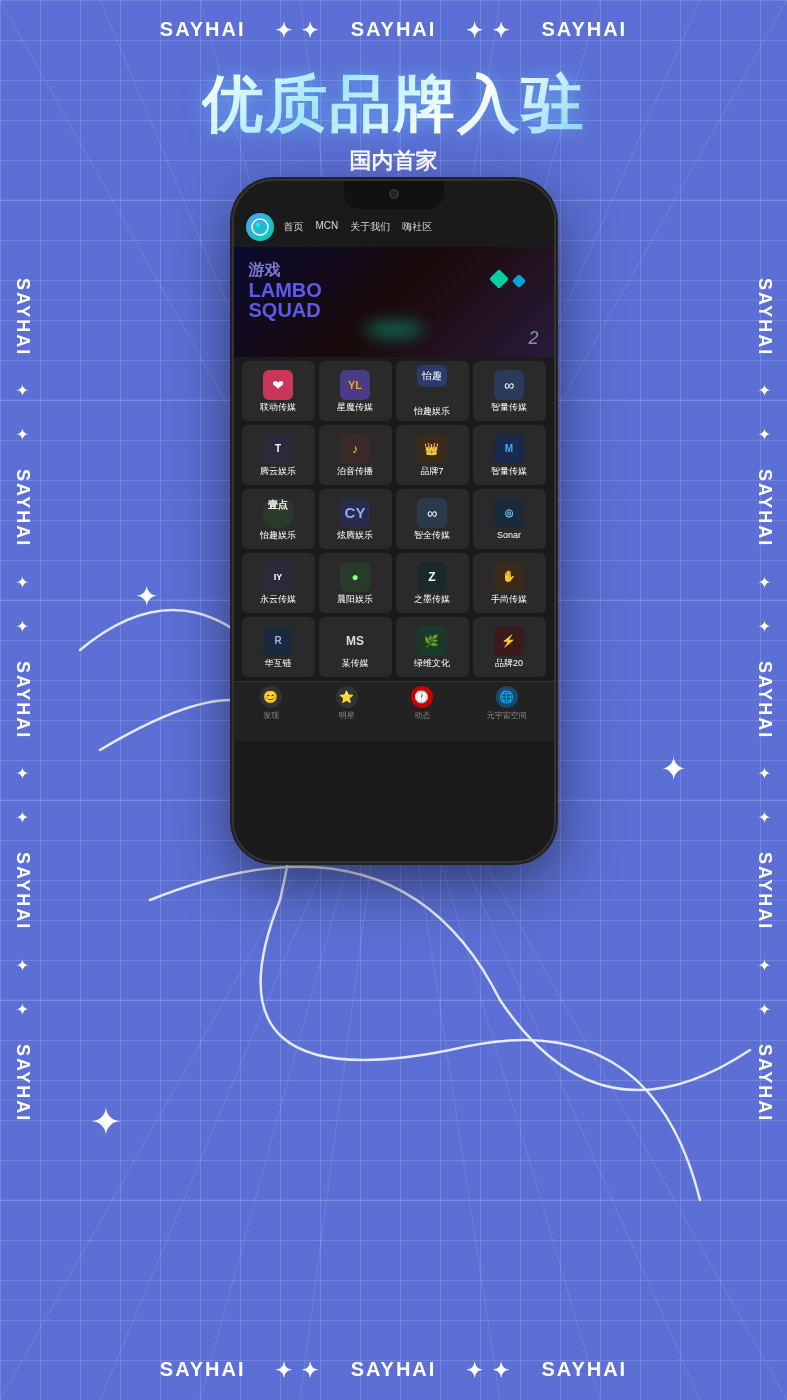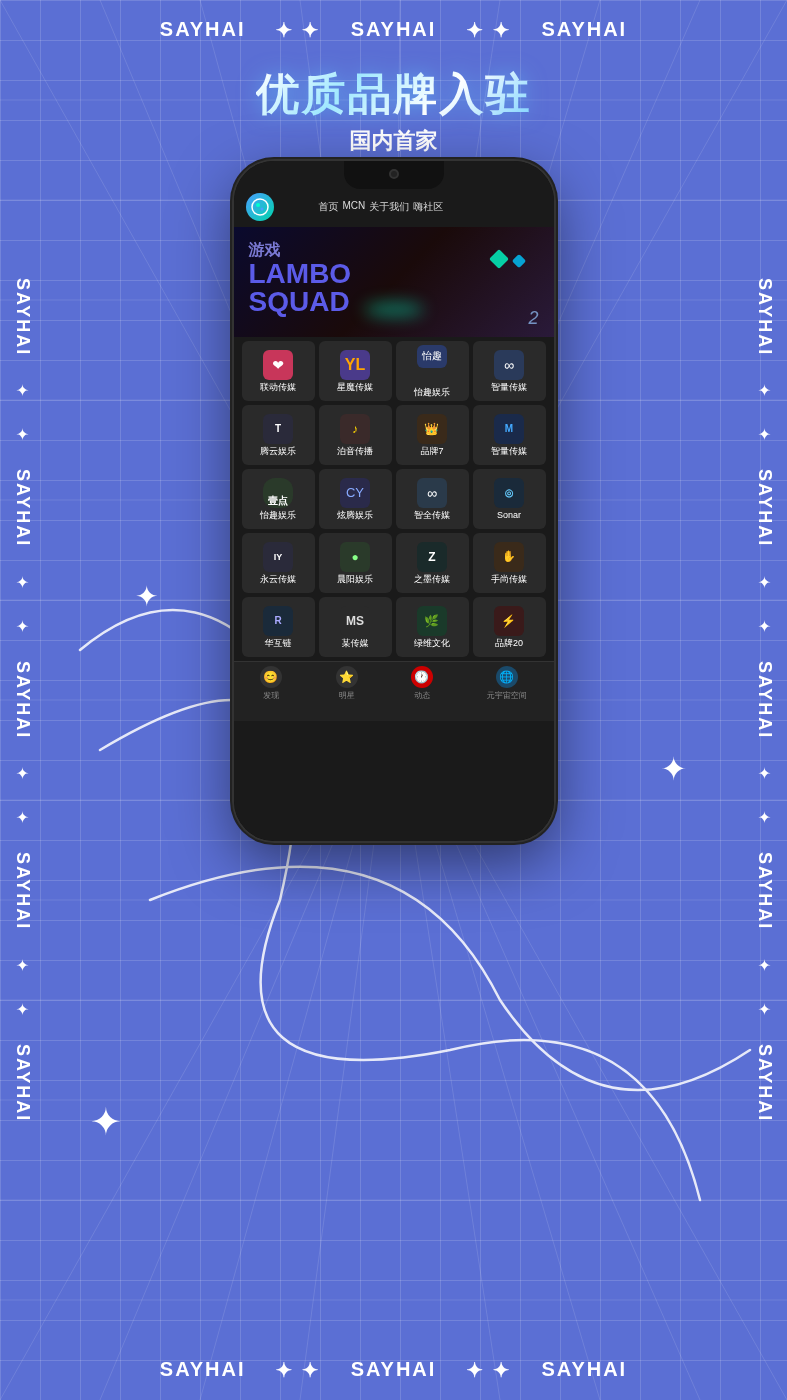--- a/index.html
+++ b/index.html
@@ -98,21 +98,21 @@
       left: 50px;
       right: 50px;
       display: flex;
       flex-direction: column;
       align-items: center;
       z-index: 20;
     }
 
     
     .headline {
-      font-size: 44px;
+      font-size: 62px;
       font-weight: 900;
       background: linear-gradient(135deg, #ffffff, #a0e8ff, #ffffff, #80d4ff);
       -webkit-background-clip: text;
       -webkit-text-fill-color: transparent;
       background-clip: text;
       text-align: center;
       margin-top: 10px;
       line-height: 1.1;
       filter: drop-shadow(0 0 10px rgba(100,200,255,0.6));
       letter-spacing: 2px;
@@ -192,24 +192,23 @@
       height: 28px;
       background: linear-gradient(135deg, #4a9eff, #00d4aa);
       border-radius: 50%;
       display: flex;
       align-items: center;
       justify-content: center;
       font-size: 14px;
     }
     .app-nav-links {
       display: flex;
-      gap: 4px;
+      gap: 12px;
       font-size: 11px;
       color: #ddd;
-      margin-left: 35px;
     }
     .app-nav-link {
       color: #ddd;
       font-size: 10px;
     }
 
     .app-banner {
       width: 100%;
       height: 110px;
       background: linear-gradient(135deg, #0a0a2e, #1a0a0a, #2a1a3a);
@@ -470,21 +469,21 @@
             <span class="app-nav-link">首页</span>
             <span class="app-nav-link">MCN</span>
             <span class="app-nav-link">关于我们</span>
             <span class="app-nav-link">嗨社区</span>
           </div>
         </div>
 
         <div class="app-banner">
           <div class="banner-text" style="font-size:28px; color: rgba(80,80,200,0.7);">
             <div style="font-size:16px; color:rgba(150,150,255,0.8); margin-bottom:2px;">游戏</div>
-            <div style="font-size:28px; color:rgba(100,100,255,0.9); font-weight:900;">LAMBO<br>SQUAD</div>
+            <div style="font-size:20px; color:rgba(100,100,255,0.9); font-weight:900;">LAMBO<br>SQUAD</div>
           </div>
 
           <div style="position:absolute; right:30px; top:25px; display:flex; gap:8px;">
             <div style="width:14px;height:14px;background:rgba(0,255,200,0.8);border-radius:2px;transform:rotate(45deg);"></div>
             <div style="width:10px;height:10px;background:rgba(0,200,255,0.8);border-radius:2px;transform:rotate(45deg); margin-top:4px;"></div>
           </div>
           <div style="position:absolute;bottom:8px;right:15px;color:rgba(150,200,255,0.7);font-size:18px;font-style:italic;">2</div>
           <div class="banner-glow"></div>
         </div>
 
@@ -492,21 +491,21 @@
         <div class="brand-grid">
 
           <div class="brand-cell">
             <div style="width:30px;height:30px;background:#c8365a;border-radius:6px;display:flex;align-items:center;justify-content:center;margin-bottom:2px;">
               <span style="color:white;font-size:14px;">❤</span>
             </div>
             <span class="brand-logo-text">联动传媒</span>
           </div>
           <div class="brand-cell">
             <div style="width:30px;height:30px;background:#4a3a8a;border-radius:6px;display:flex;align-items:center;justify-content:center;margin-bottom:2px;">
-              <span style="color:orange;font-size:16px;font-weight:900;">YL</span>
+              <span style="color:orange;font-size:11px;font-weight:900;">YL</span>
             </div>
             <span class="brand-logo-text">星魔传媒</span>
           </div>
           <div class="brand-cell">
             <div style="width:30px;height:30px;background:#2a3a6a;border-radius:6px;display:flex;align-items:center;justify-content:center;margin-bottom:19px;">
               <span style="color:white;font-size:10px;">怡趣</span>
             </div>
             <span class="brand-logo-text">怡趣娱乐</span>
           </div>
           <div class="brand-cell">
@@ -535,28 +534,28 @@
             <span class="brand-logo-text">品牌7</span>
           </div>
           <div class="brand-cell">
             <div style="width:30px;height:30px;background:#1a2a4a;border-radius:6px;display:flex;align-items:center;justify-content:center;margin-bottom:2px;">
               <span style="color:#4af;font-size:10px;font-weight:900;">M</span>
             </div>
             <span class="brand-logo-text">智量传媒</span>
           </div>
 
           <div class="brand-cell">
-            <div style="width:30px;height:30px;background:#2a3a2a;border-radius:12px;display:flex;align-items:flex-end;justify-content:center;margin-bottom:2px;">
+            <div style="width:30px;height:30px;background:#2a3a2a;border-radius:12px;display:flex;align-items:flex-start;justify-content:center;margin-bottom:2px;">
               <span style="color:white;font-size:10px;font-weight:700;">壹点</span>
             </div>
             <span class="brand-logo-text">怡趣娱乐</span>
           </div>
           <div class="brand-cell">
             <div style="width:30px;height:30px;background:#2a2a4a;border-radius:6px;display:flex;align-items:center;justify-content:center;margin-bottom:2px;">
-              <span style="color:#8af;font-size:13px;font-weight:400;">CY</span>
+              <span style="color:#8af;font-size:15px;font-weight:700;">CY</span>
             </div>
             <span class="brand-logo-text">炫腾娱乐</span>
           </div>
           <div class="brand-cell">
             <div style="width:30px;height:30px;background:#2a3a4a;border-radius:6px;display:flex;align-items:center;justify-content:center;margin-bottom:2px;">
               <span style="color:white;font-size:14px;">∞</span>
             </div>
             <span class="brand-logo-text">智全传媒</span>
           </div>
           <div class="brand-cell">

